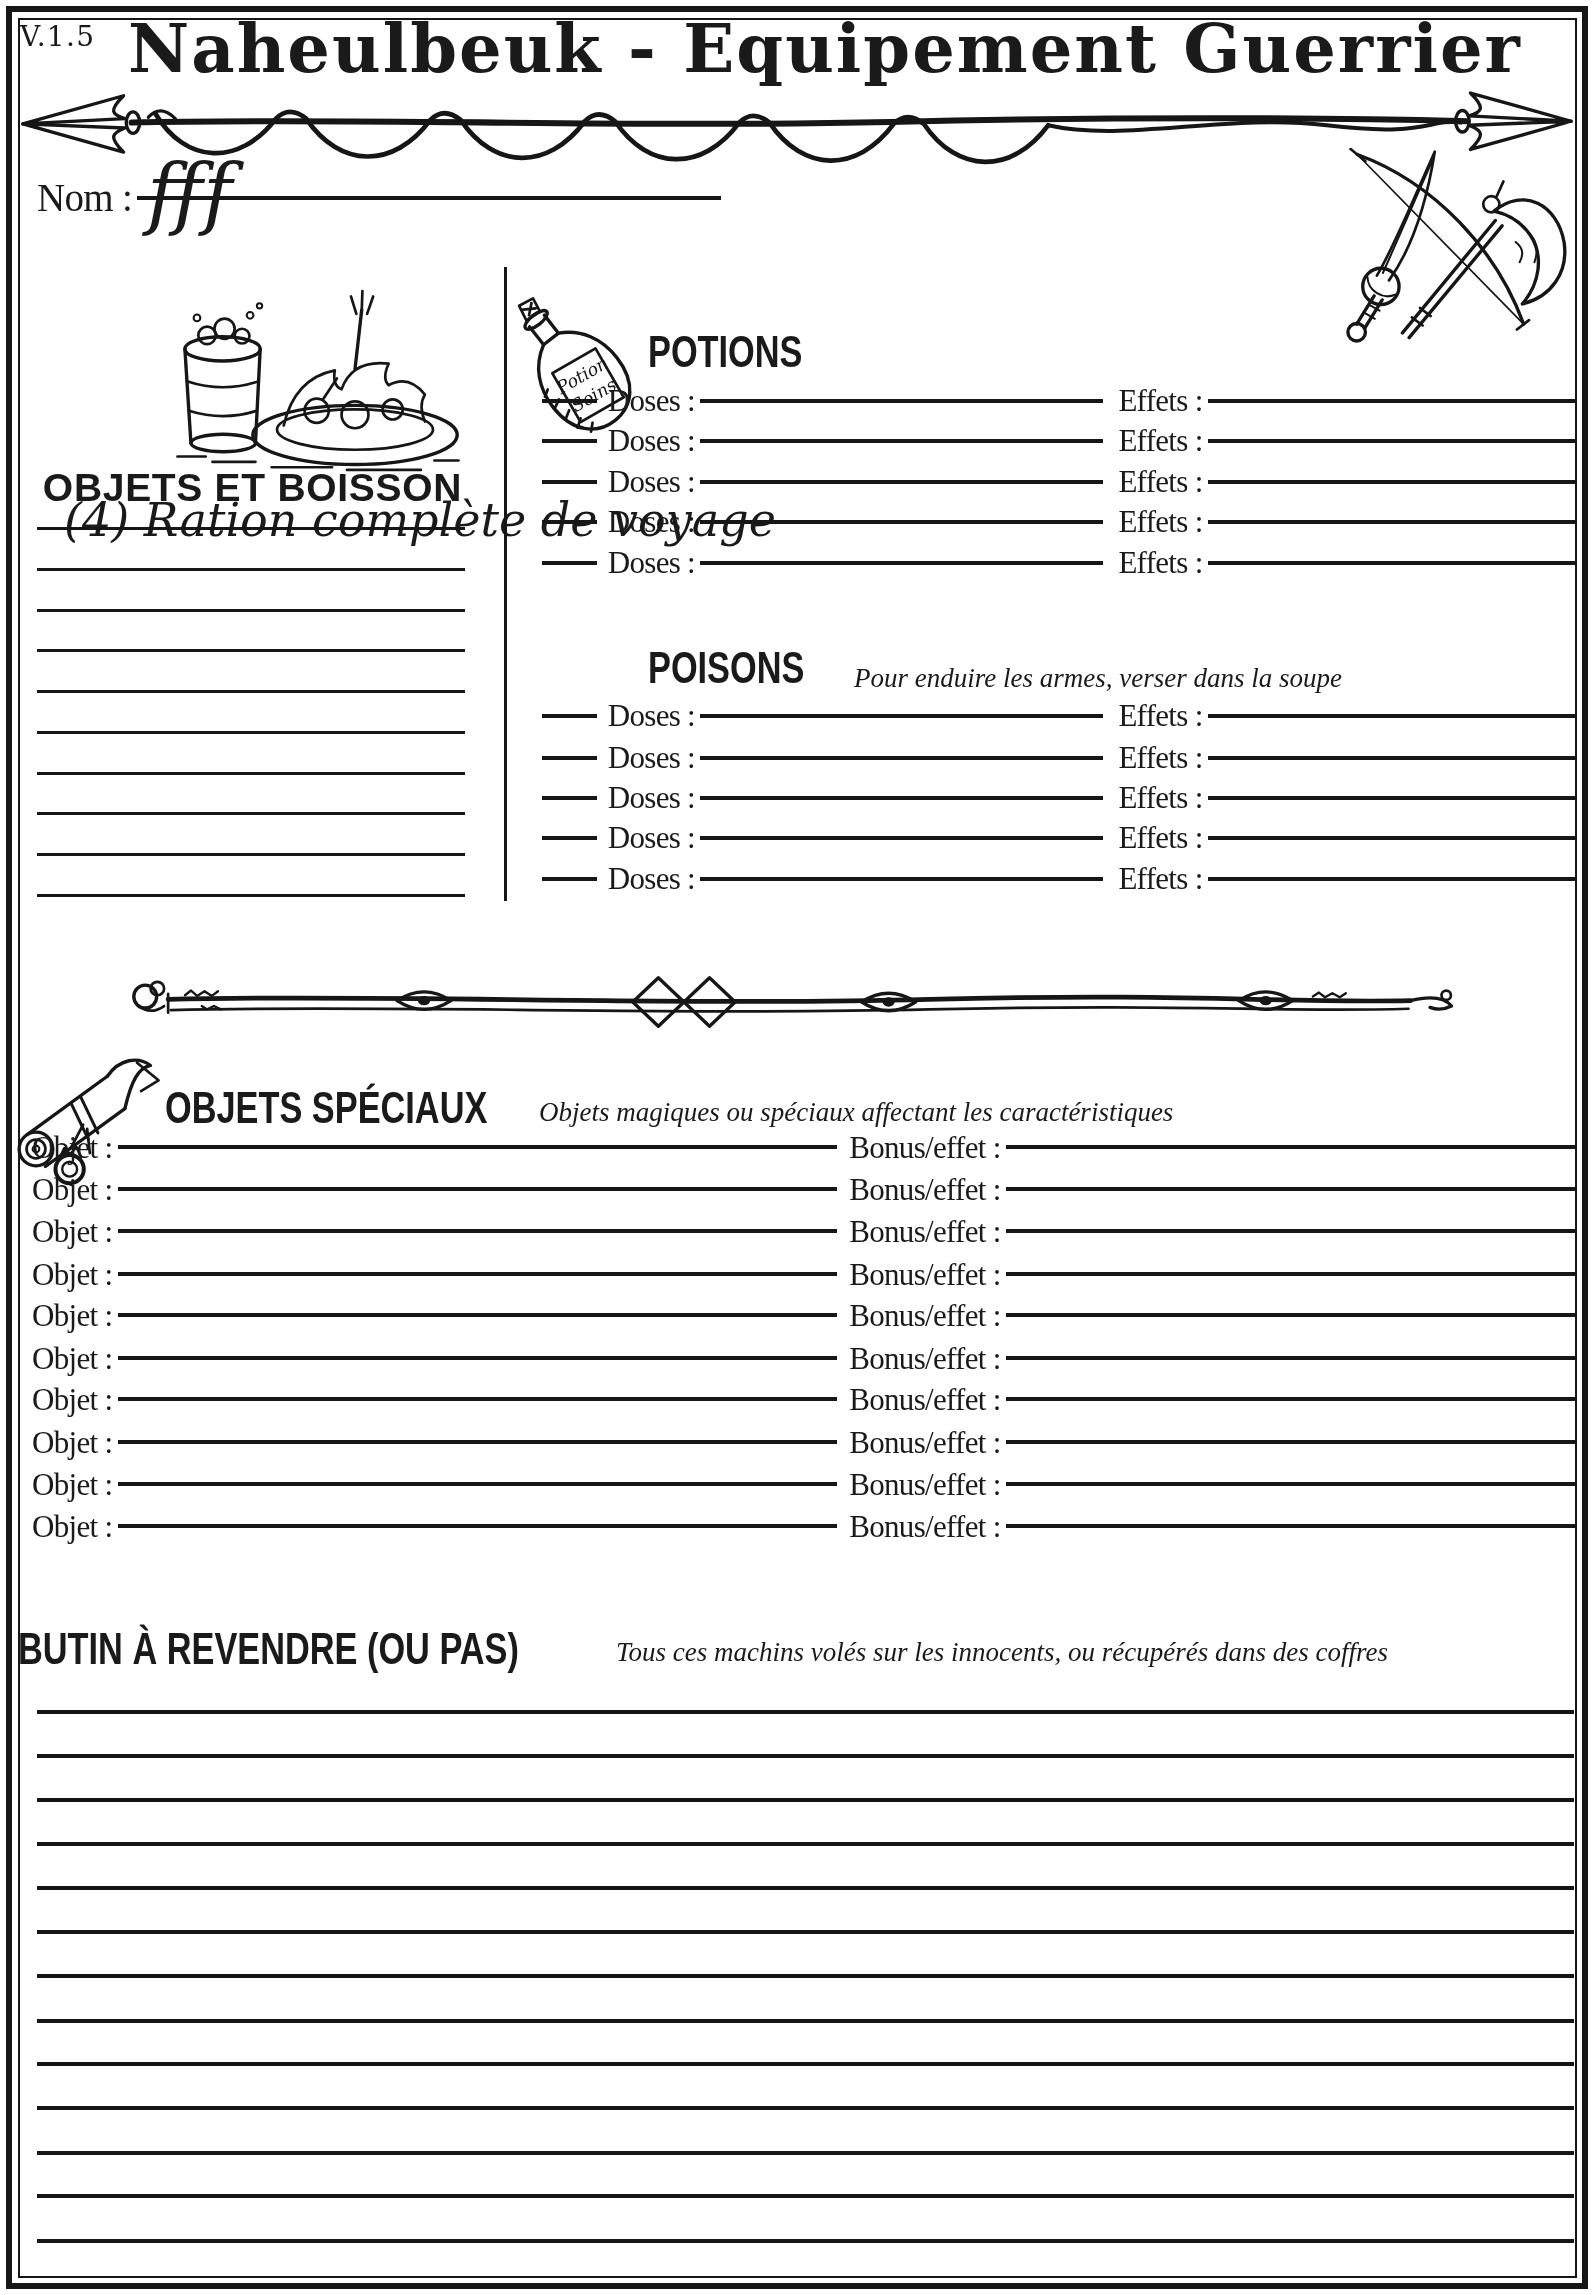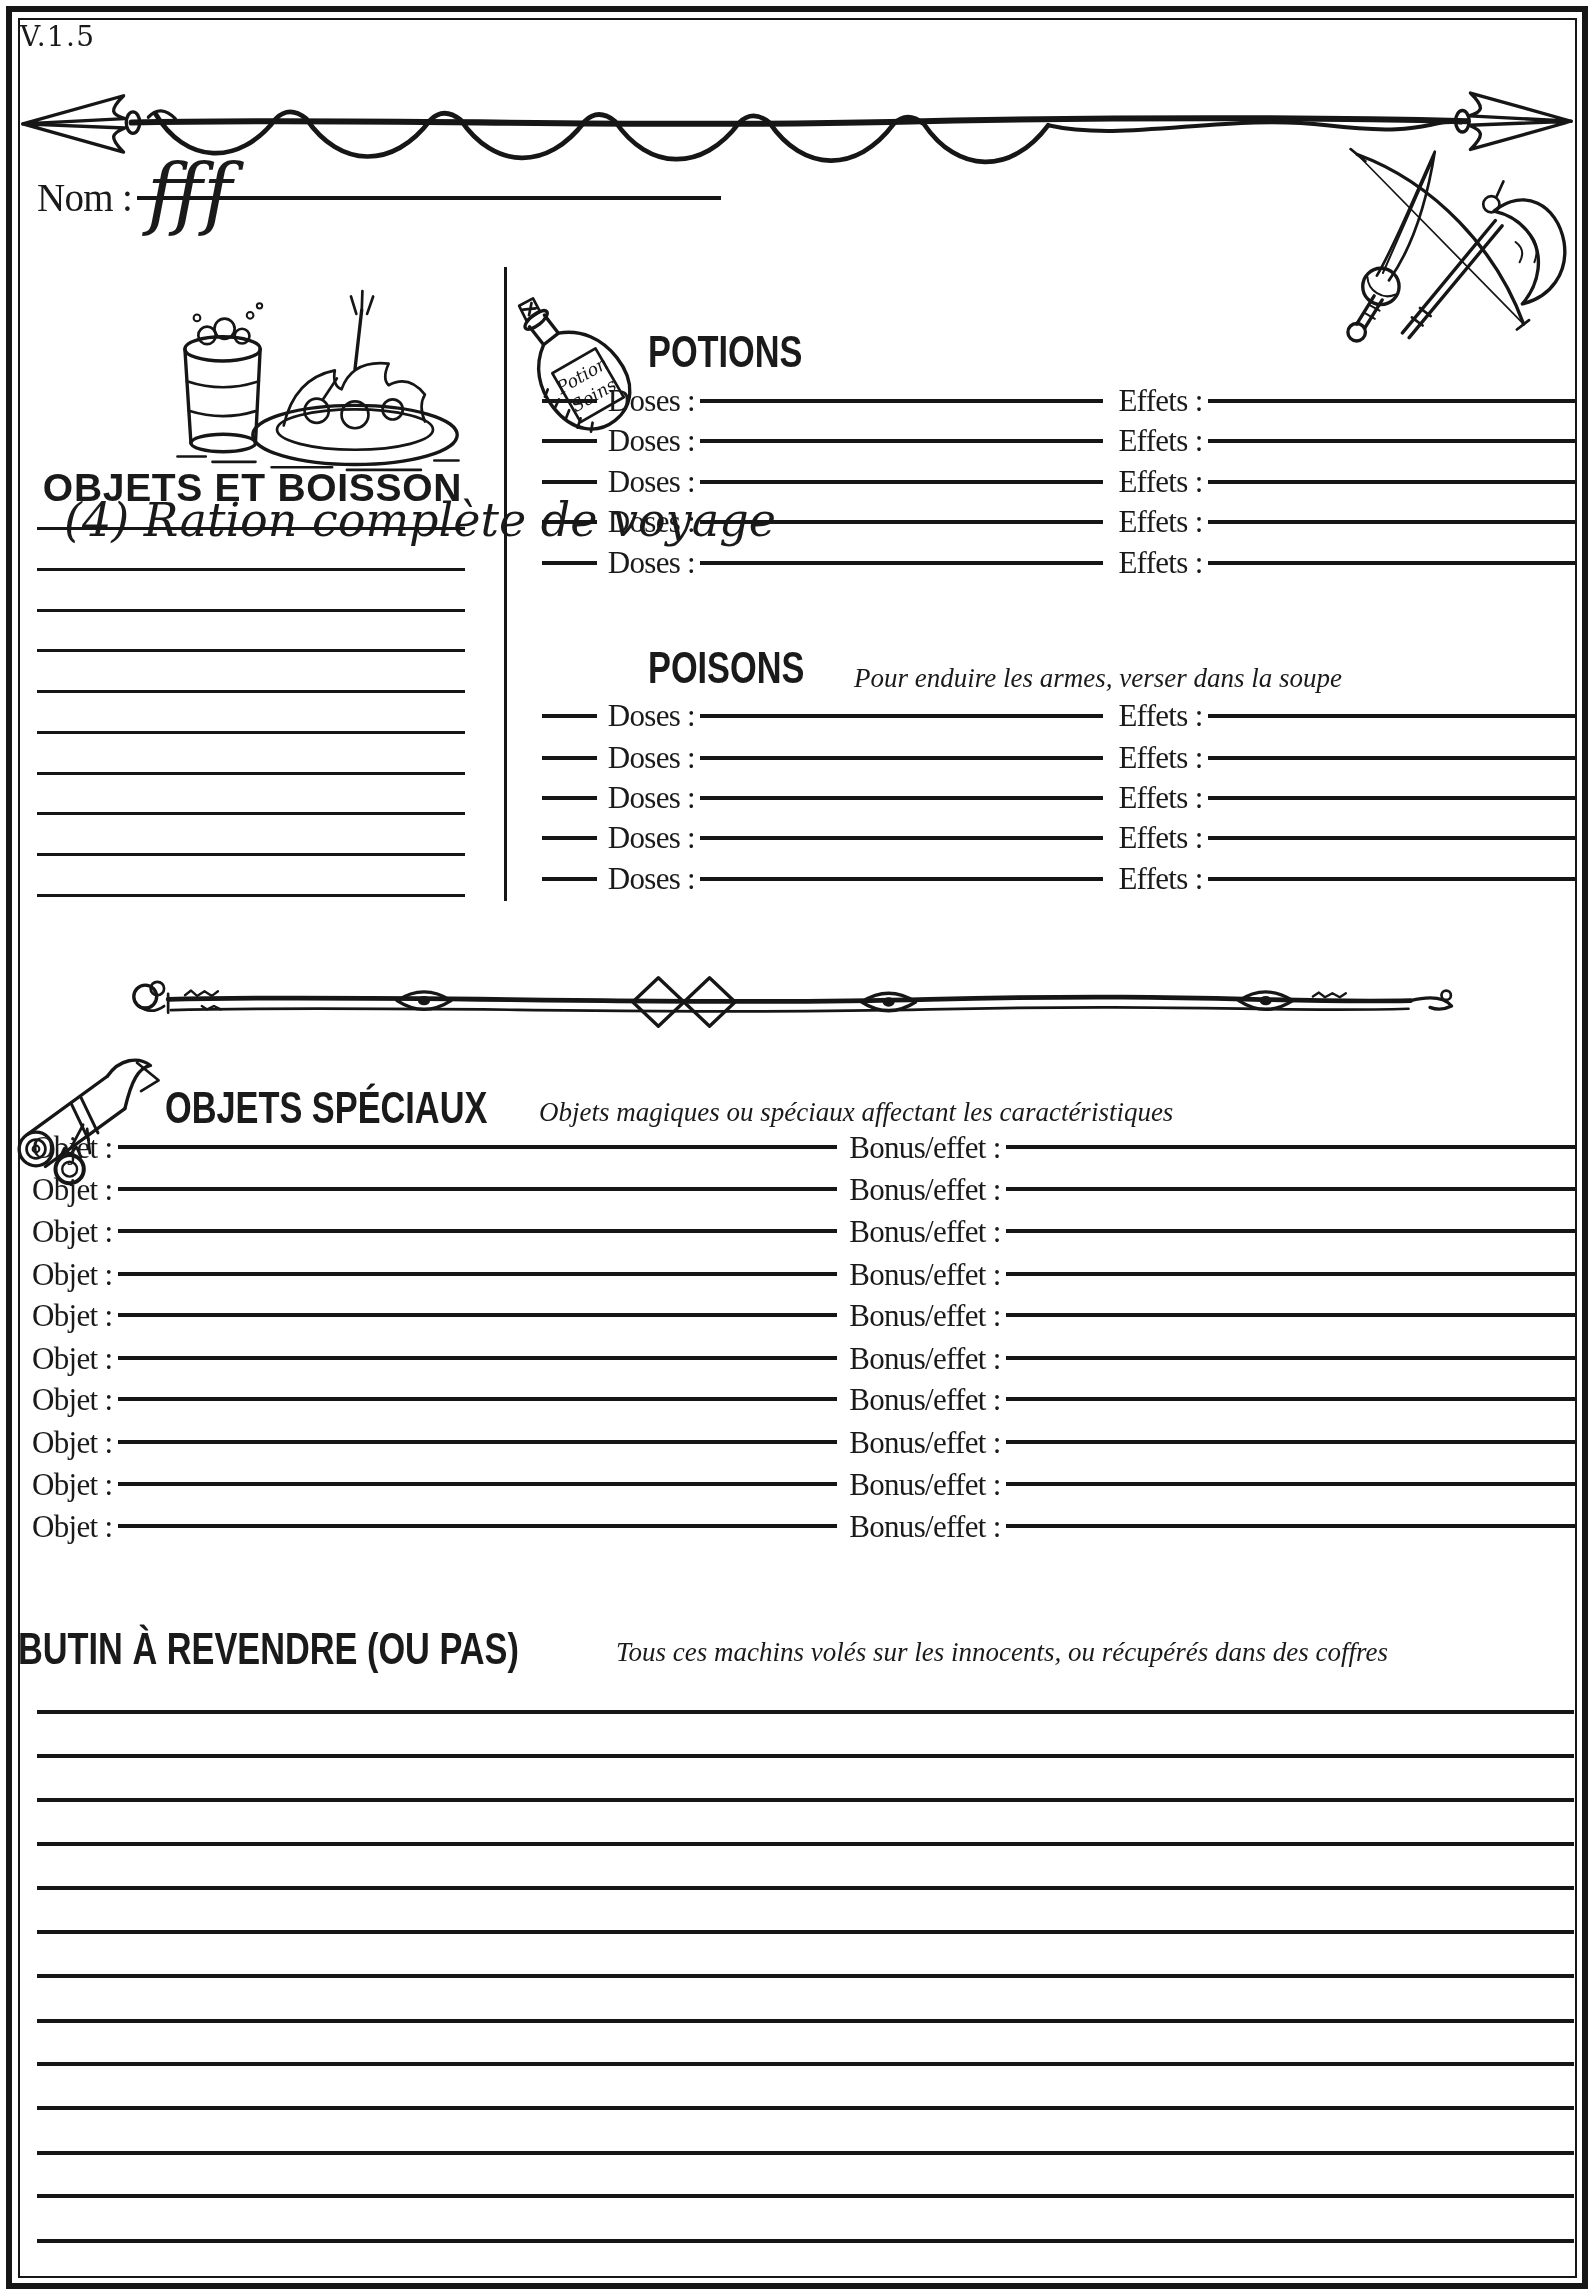--- a/index.html
+++ b/index.html
@@ -51,20 +51,21 @@
 </style>
 </head>
 <body>
 
 <div class="canvas">
 
   <div class="border-outer"></div>
   <div class="border-inner"></div>
 
   <div class="abs version" style="left:20px; top:20px;">V.1.5</div>
+  <div class="abs main-title" style="left:128px; right:88px; top:9.4px;">Naheulbeuk - Equipement Guerrier</div>
 
   <svg class="abs" style="left:15px; top:85px;" width="1564" height="94" viewBox="0 0 2322 140">
     <path class="ink" stroke-width="9" d="M170,56 C 500,48 900,64 1300,55 S 2000,50 2160,54"></path>
     <path class="ink" stroke-width="5" d="M8,58 L158,16 C136,38 140,44 160,50 L8,58 Z"></path>
     <path class="ink" stroke-width="5" d="M8,58 L158,100 C136,78 140,72 160,64 L8,58 Z"></path>
     <ellipse class="ink" stroke-width="5" cx="172" cy="56" rx="10" ry="16"></ellipse>
     <path class="ink" stroke-width="5" d="M2314,54 L2164,12 C2186,34 2182,40 2162,46 L2314,54 Z"></path>
     <path class="ink" stroke-width="5" d="M2314,54 L2164,96 C2186,74 2182,68 2162,60 L2314,54 Z"></path>
     <ellipse class="ink" stroke-width="5" cx="2152" cy="54" rx="10" ry="16"></ellipse>
     <path class="ink" stroke-width="7" d="M205,42 C 250,118 330,122 385,50 Q 405,30 430,50

